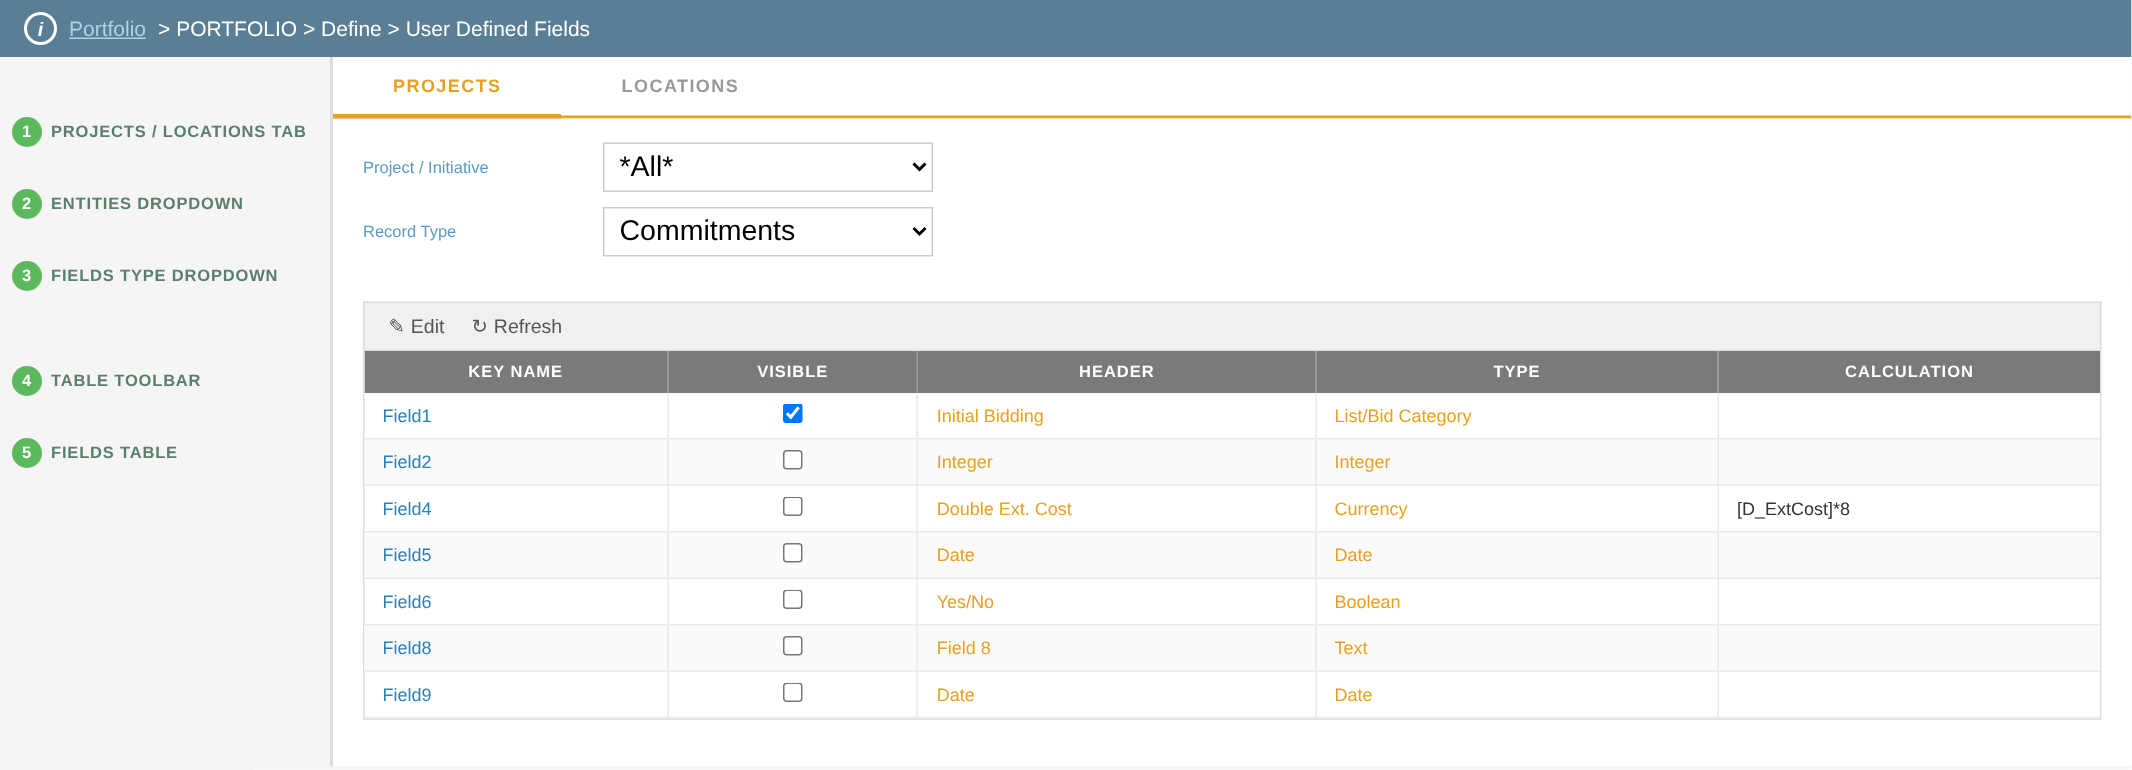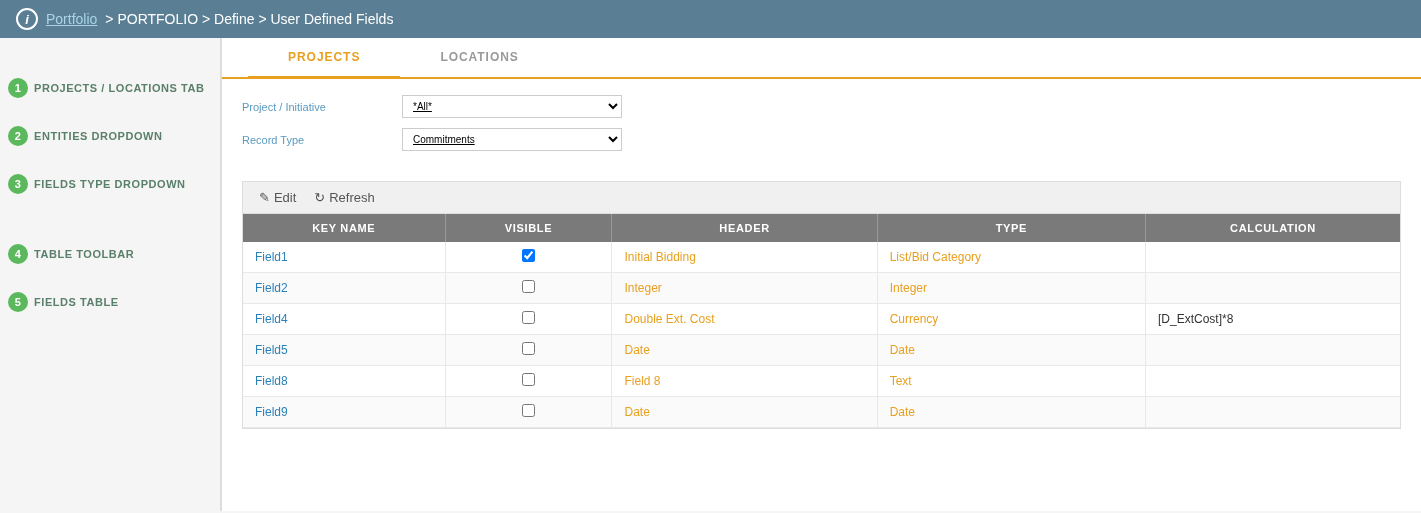--- a/index.html
+++ b/index.html
@@ -63,21 +63,20 @@
       flex: 1;
       background: white;
       border-left: 2px solid #ddd;
     }
 
     
     .tabs-bar {
       display: flex;
       border-bottom: 2px solid #e8a020;
       background: white;
-      padding-left: 26px;
     }
     .tab {
       padding: 12px 40px;
       font-size: 12px;
       font-weight: bold;
       letter-spacing: 0.08em;
       cursor: pointer;
       color: #999;
       border-bottom: 3px solid transparent;
       margin-bottom: -2px;
@@ -100,24 +99,23 @@
     }
     .filter-label {
       width: 160px;
       color: #5a9abf;
       font-size: 11px;
     }
     .filter-select {
       width: 220px;
       padding: 4px 6px;
       border: 1px solid #ccc;
-      font-size: 10px;
+      font-size: 19px;
       background: white;
       cursor: pointer;
-      text-decoration: underline;
     }
 
     
     .toolbar {
       background: #f0f0f0;
       border: 1px solid #ddd;
       border-bottom: none;
       padding: 6px 10px;
       display: flex;
       gap: 6px;
@@ -274,20 +272,27 @@
               <td class="td-calc">[D_ExtCost]*8</td>
             </tr>
             <tr>
               <td class="td-keyname">Field5</td>
               <td class="td-visible"><input type="checkbox" style=""></td>
               <td class="td-header">Date</td>
               <td class="td-type">Date</td>
               <td class="td-calc"></td>
             </tr>
             <tr>
+              <td class="td-keyname">Field6</td>
+              <td class="td-visible"><input type="checkbox" style=""></td>
+              <td class="td-header">Yes/No</td>
+              <td class="td-type">Boolean</td>
+              <td class="td-calc"></td>
+            </tr>
+            <tr>
               <td class="td-keyname">Field8</td>
               <td class="td-visible"><input type="checkbox" style=""></td>
               <td class="td-header">Field 8</td>
               <td class="td-type">Text</td>
               <td class="td-calc"></td>
             </tr>
             <tr>
               <td class="td-keyname">Field9</td>
               <td class="td-visible"><input type="checkbox" style=""></td>
               <td class="td-header">Date</td>

